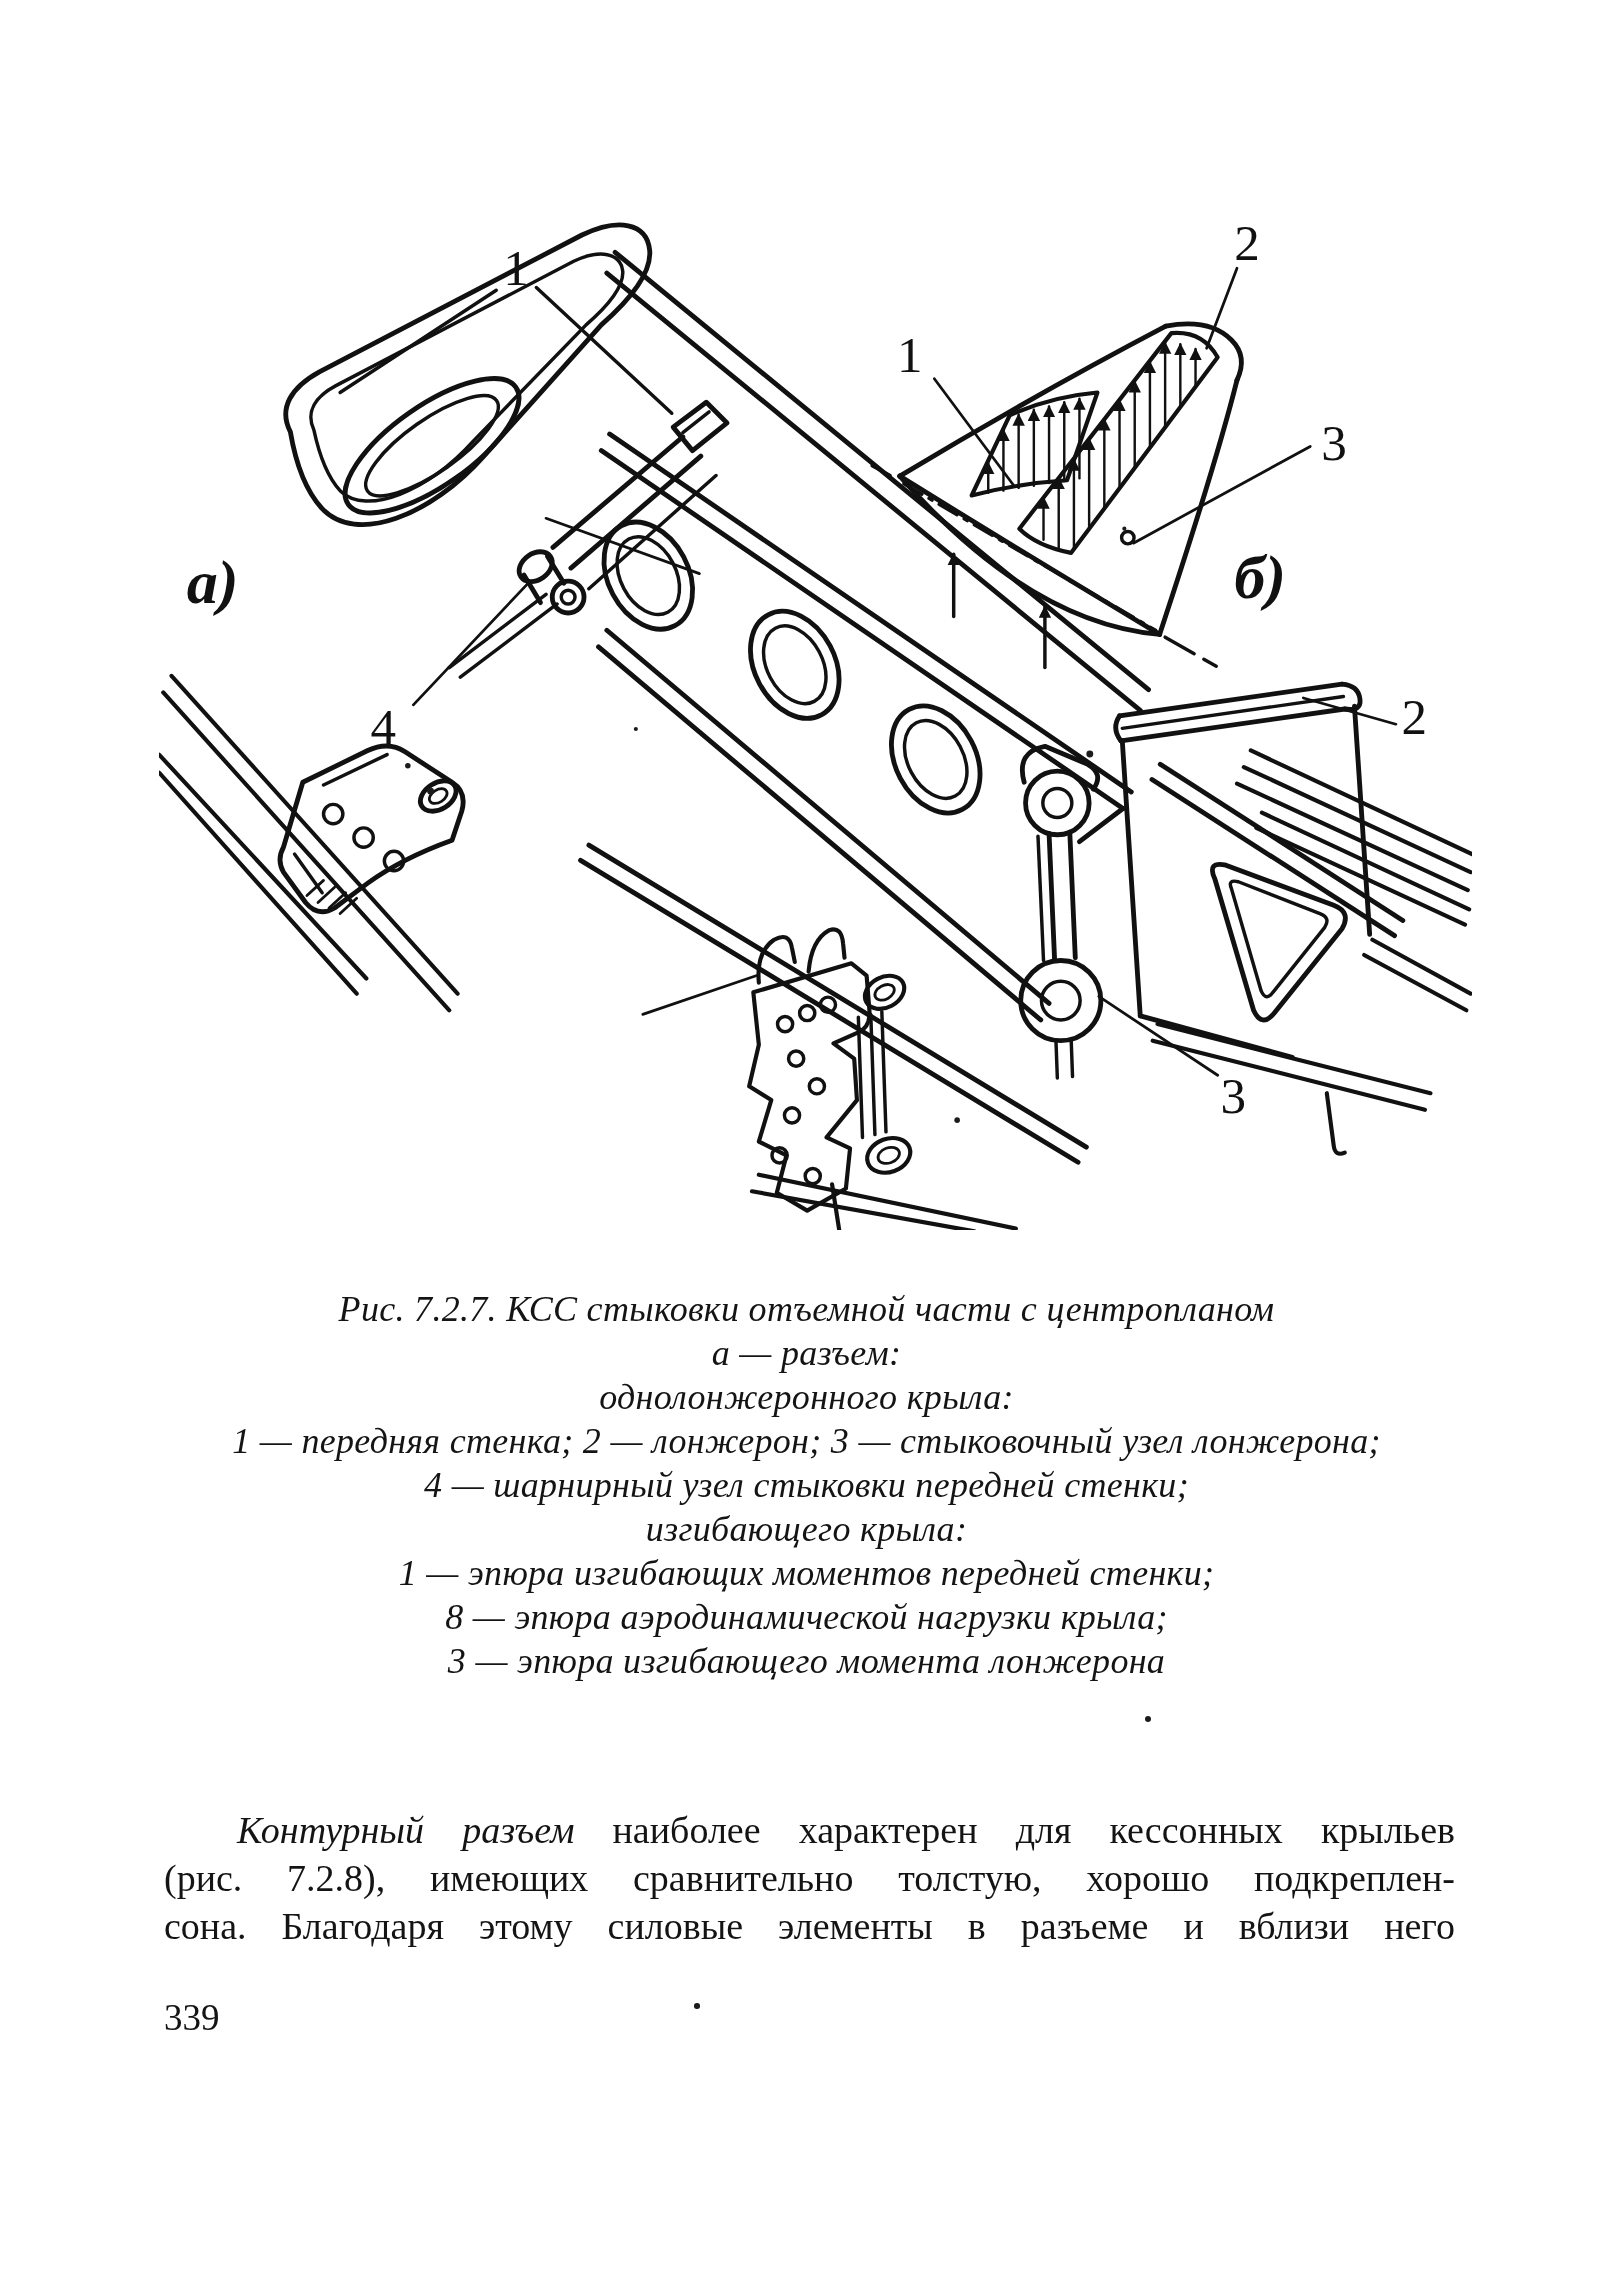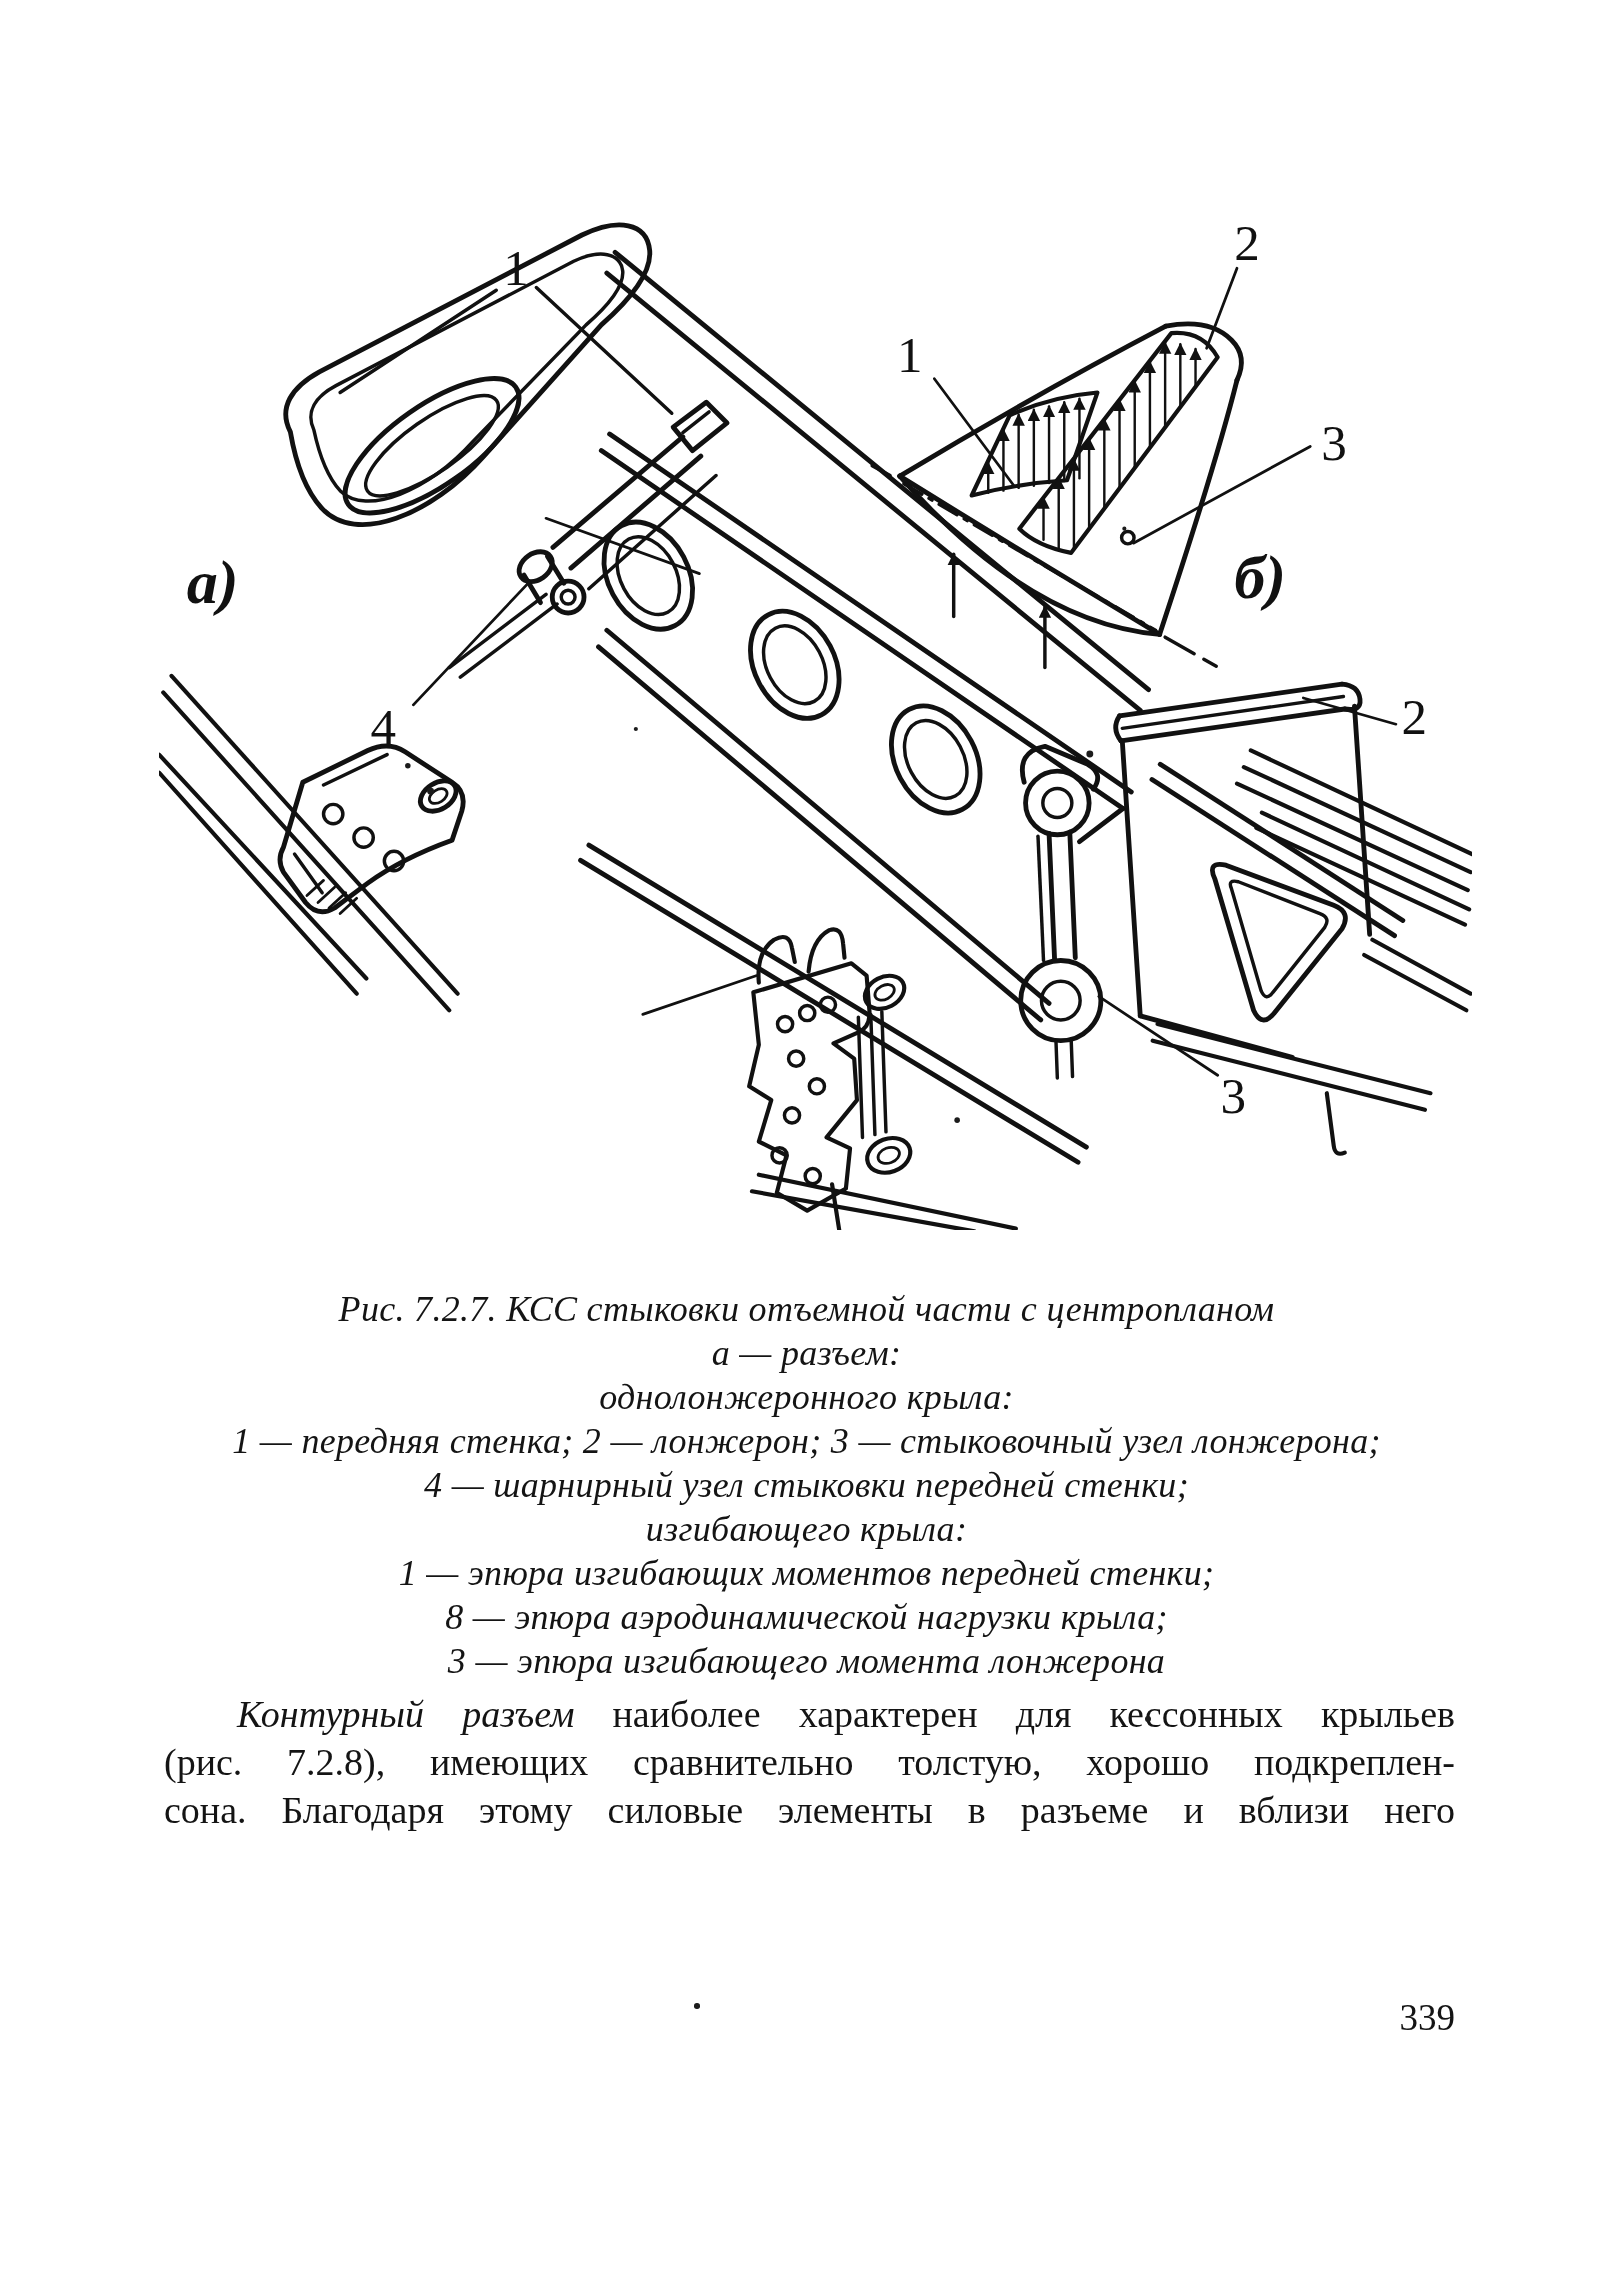--- a/index.html
+++ b/index.html
@@ -5,25 +5,25 @@
   html,body{margin:0;padding:0;background:#e8e8e4;}
   .page{position:relative;width:1622px;height:2284px;background:#ffffff;
         font-family:"Liberation Serif","DejaVu Serif",serif;color:#141414;overflow:hidden;}
   .figure-wrap{position:absolute;left:159px;top:159px;width:1313px;height:1071px;}
   svg{display:block}
   .fig-label{font-family:"Liberation Serif","DejaVu Serif",serif;font-size:74px;fill:#111;}
   .fig-panel{font-family:"Liberation Serif","DejaVu Serif",serif;font-size:90px;font-style:italic;font-weight:bold;fill:#111;}
   .caption{position:absolute;left:115px;top:1287px;width:1383px;text-align:center;
            font-style:italic;font-size:36px;line-height:44px;letter-spacing:0.3px;}
   .cap-line{white-space:nowrap;}
-  .bodytext{position:absolute;left:164px;top:1690px;width:1291px;font-size:38px;line-height:48px;}
+  .bodytext{position:absolute;left:164px;top:1806px;width:1291px;font-size:38px;line-height:48px;}
   .body-line{text-align:justify;text-align-last:justify;white-space:normal;}
   .body-line.indent{text-indent:73px;}
   .ital{font-style:italic;}
-  .pagenum{position:absolute;left:164px;top:1996px;width:1291px;text-align:right;font-size:37px;}
+  .pagenum{position:absolute;left:164px;top:1996px;width:1291px;font-size:37px;}
   .speck{position:absolute;background:#1c1c1c;border-radius:50%;}
 </style>
 </head>
 <body>
 
 <div class="page">
 
   <div class="figure-wrap">
   <svg viewBox="0 0 1900 1550" width="1313" height="1071">
     <defs>

